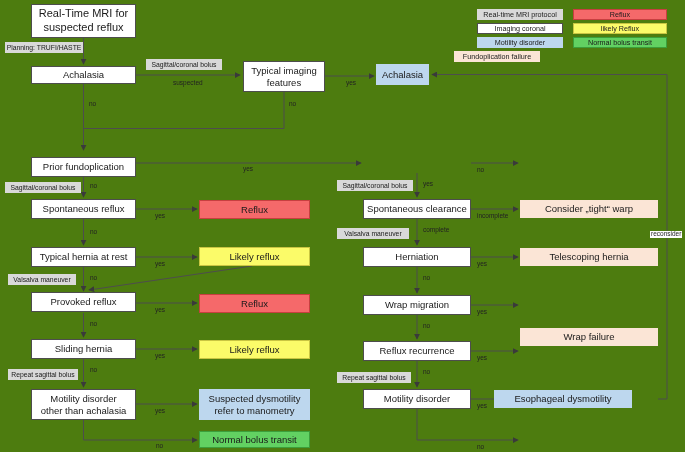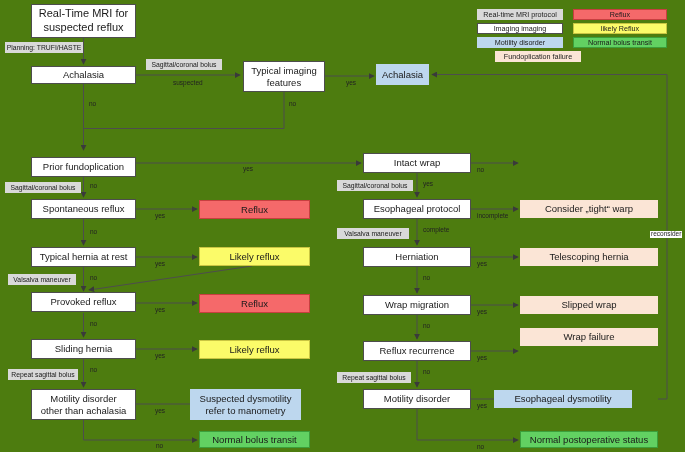--- a/index.html
+++ b/index.html
@@ -96,36 +96,33 @@
   <div class="node white" style="left:31px;top:199px;width:105px;height:20px">Spontaneous reflux</div>
   <div class="node red" style="left:199px;top:200px;width:111px;height:19px">Reflux</div>
   <div class="node white" style="left:31px;top:247px;width:105px;height:20px">Typical hernia at rest</div>
   <div class="node yellow" style="left:199px;top:247px;width:111px;height:19px">Likely reflux</div>
   <div class="node white" style="left:31px;top:292px;width:105px;height:20px">Provoked reflux</div>
   <div class="node red" style="left:199px;top:294px;width:111px;height:19px">Reflux</div>
   <div class="node white" style="left:31px;top:339px;width:105px;height:20px">Sliding hernia</div>
   <div class="node yellow" style="left:199px;top:340px;width:111px;height:19px">Likely reflux</div>
   <div class="node white" style="left:31px;top:389px;width:105px;height:31px">Motility disorder
 other than achalasia</div>
-  <div class="node blue" style="left:190px;top:389px;width:111px;height:31px">Suspected dysmotility
+  <div class="node blue" style="left:199px;top:389px;width:111px;height:31px">Suspected dysmotility
 refer to manometry</div>
   <div class="node green" style="left:199px;top:431px;width:111px;height:17px">Normal bolus transit</div>
 
-  <div class="node white" style="left:363px;top:153px;width:108px;height:20px">Intact wrap</div>
-  <div class="node white" style="left:363px;top:199px;width:108px;height:20px">Esophageal protocol</div>
+  <div class="node white" style="left:363px;top:199px;width:108px;height:20px">Spontaneous clearance</div>
   <div class="node peach" style="left:520px;top:200px;width:138px;height:18px">Consider „tight“ warp</div>
   <div class="node white" style="left:363px;top:247px;width:108px;height:20px">Herniation</div>
   <div class="node peach" style="left:520px;top:248px;width:138px;height:18px">Telescoping hernia</div>
   <div class="node white" style="left:363px;top:295px;width:108px;height:20px">Wrap migration</div>
-  <div class="node peach" style="left:520px;top:296px;width:138px;height:18px">Slipped wrap</div>
   <div class="node white" style="left:363px;top:341px;width:108px;height:20px">Reflux recurrence</div>
   <div class="node peach" style="left:520px;top:328px;width:138px;height:18px">Wrap failure</div>
   <div class="node white" style="left:363px;top:389px;width:108px;height:20px">Motility disorder</div>
   <div class="node blue" style="left:494px;top:390px;width:138px;height:18px">Esophageal dysmotility</div>
-  <div class="node green" style="left:520px;top:431px;width:138px;height:17px">Normal postoperative status</div>
 
   <div class="graylab" style="left:5px;top:42px;width:78px;height:11px">Planning: TRUFI/HASTE</div>
   <div class="graylab" style="left:146px;top:59px;width:76px;height:11px">Sagittal/coronal bolus</div>
   <div class="graylab" style="left:5px;top:182px;width:76px;height:11px">Sagittal/coronal bolus</div>
   <div class="graylab" style="left:8px;top:274px;width:68px;height:11px">Valsalva maneuver</div>
   <div class="graylab" style="left:8px;top:369px;width:70px;height:11px">Repeat sagittal bolus</div>
   <div class="graylab" style="left:337px;top:180px;width:76px;height:11px">Sagittal/coronal bolus</div>
   <div class="graylab" style="left:337px;top:228px;width:72px;height:11px">Valsalva maneuver</div>
   <div class="graylab" style="left:337px;top:372px;width:74px;height:11px">Repeat sagittal bolus</div>
 
@@ -155,20 +152,20 @@
   <span class="elabel" style="left:423px;top:323px">no</span>
   <span class="elabel" style="left:477px;top:355px">yes</span>
   <span class="elabel" style="left:423px;top:369px">no</span>
   <span class="elabel" style="left:477px;top:403px">yes</span>
   <span class="elabel" style="left:477px;top:444px">no</span>
   <span class="elabel onLine" style="left:650px;top:231px">reconsider</span>
 
   <div>
     <div class="chip chip-gray" style="left:477px;top:9px;width:86px;height:11px">Real-time MRI protocol</div>
     <div class="chip chip-red" style="left:573px;top:9px;width:94px;height:11px">Reflux</div>
-    <div class="chip chip-white" style="left:477px;top:23px;width:86px;height:11px">Imaging imaging</div>
+    <div class="chip chip-white" style="left:477px;top:23px;width:86px;height:11px">Imaging coronal</div>
     <div class="chip chip-yellow" style="left:573px;top:23px;width:94px;height:11px">likely Reflux</div>
     <div class="chip chip-blue" style="left:477px;top:37px;width:86px;height:11px">Motility disorder</div>
     <div class="chip chip-green" style="left:573px;top:37px;width:94px;height:11px">Normal bolus transit</div>
-    <div class="chip chip-peach" style="left:495px;top:51px;width:86px;height:11px">Fundoplication failure</div>
+    <div class="chip chip-peach" style="left:454px;top:51px;width:86px;height:11px">Fundoplication failure</div>
   </div>
 
 </div>
 
 </body></html>

